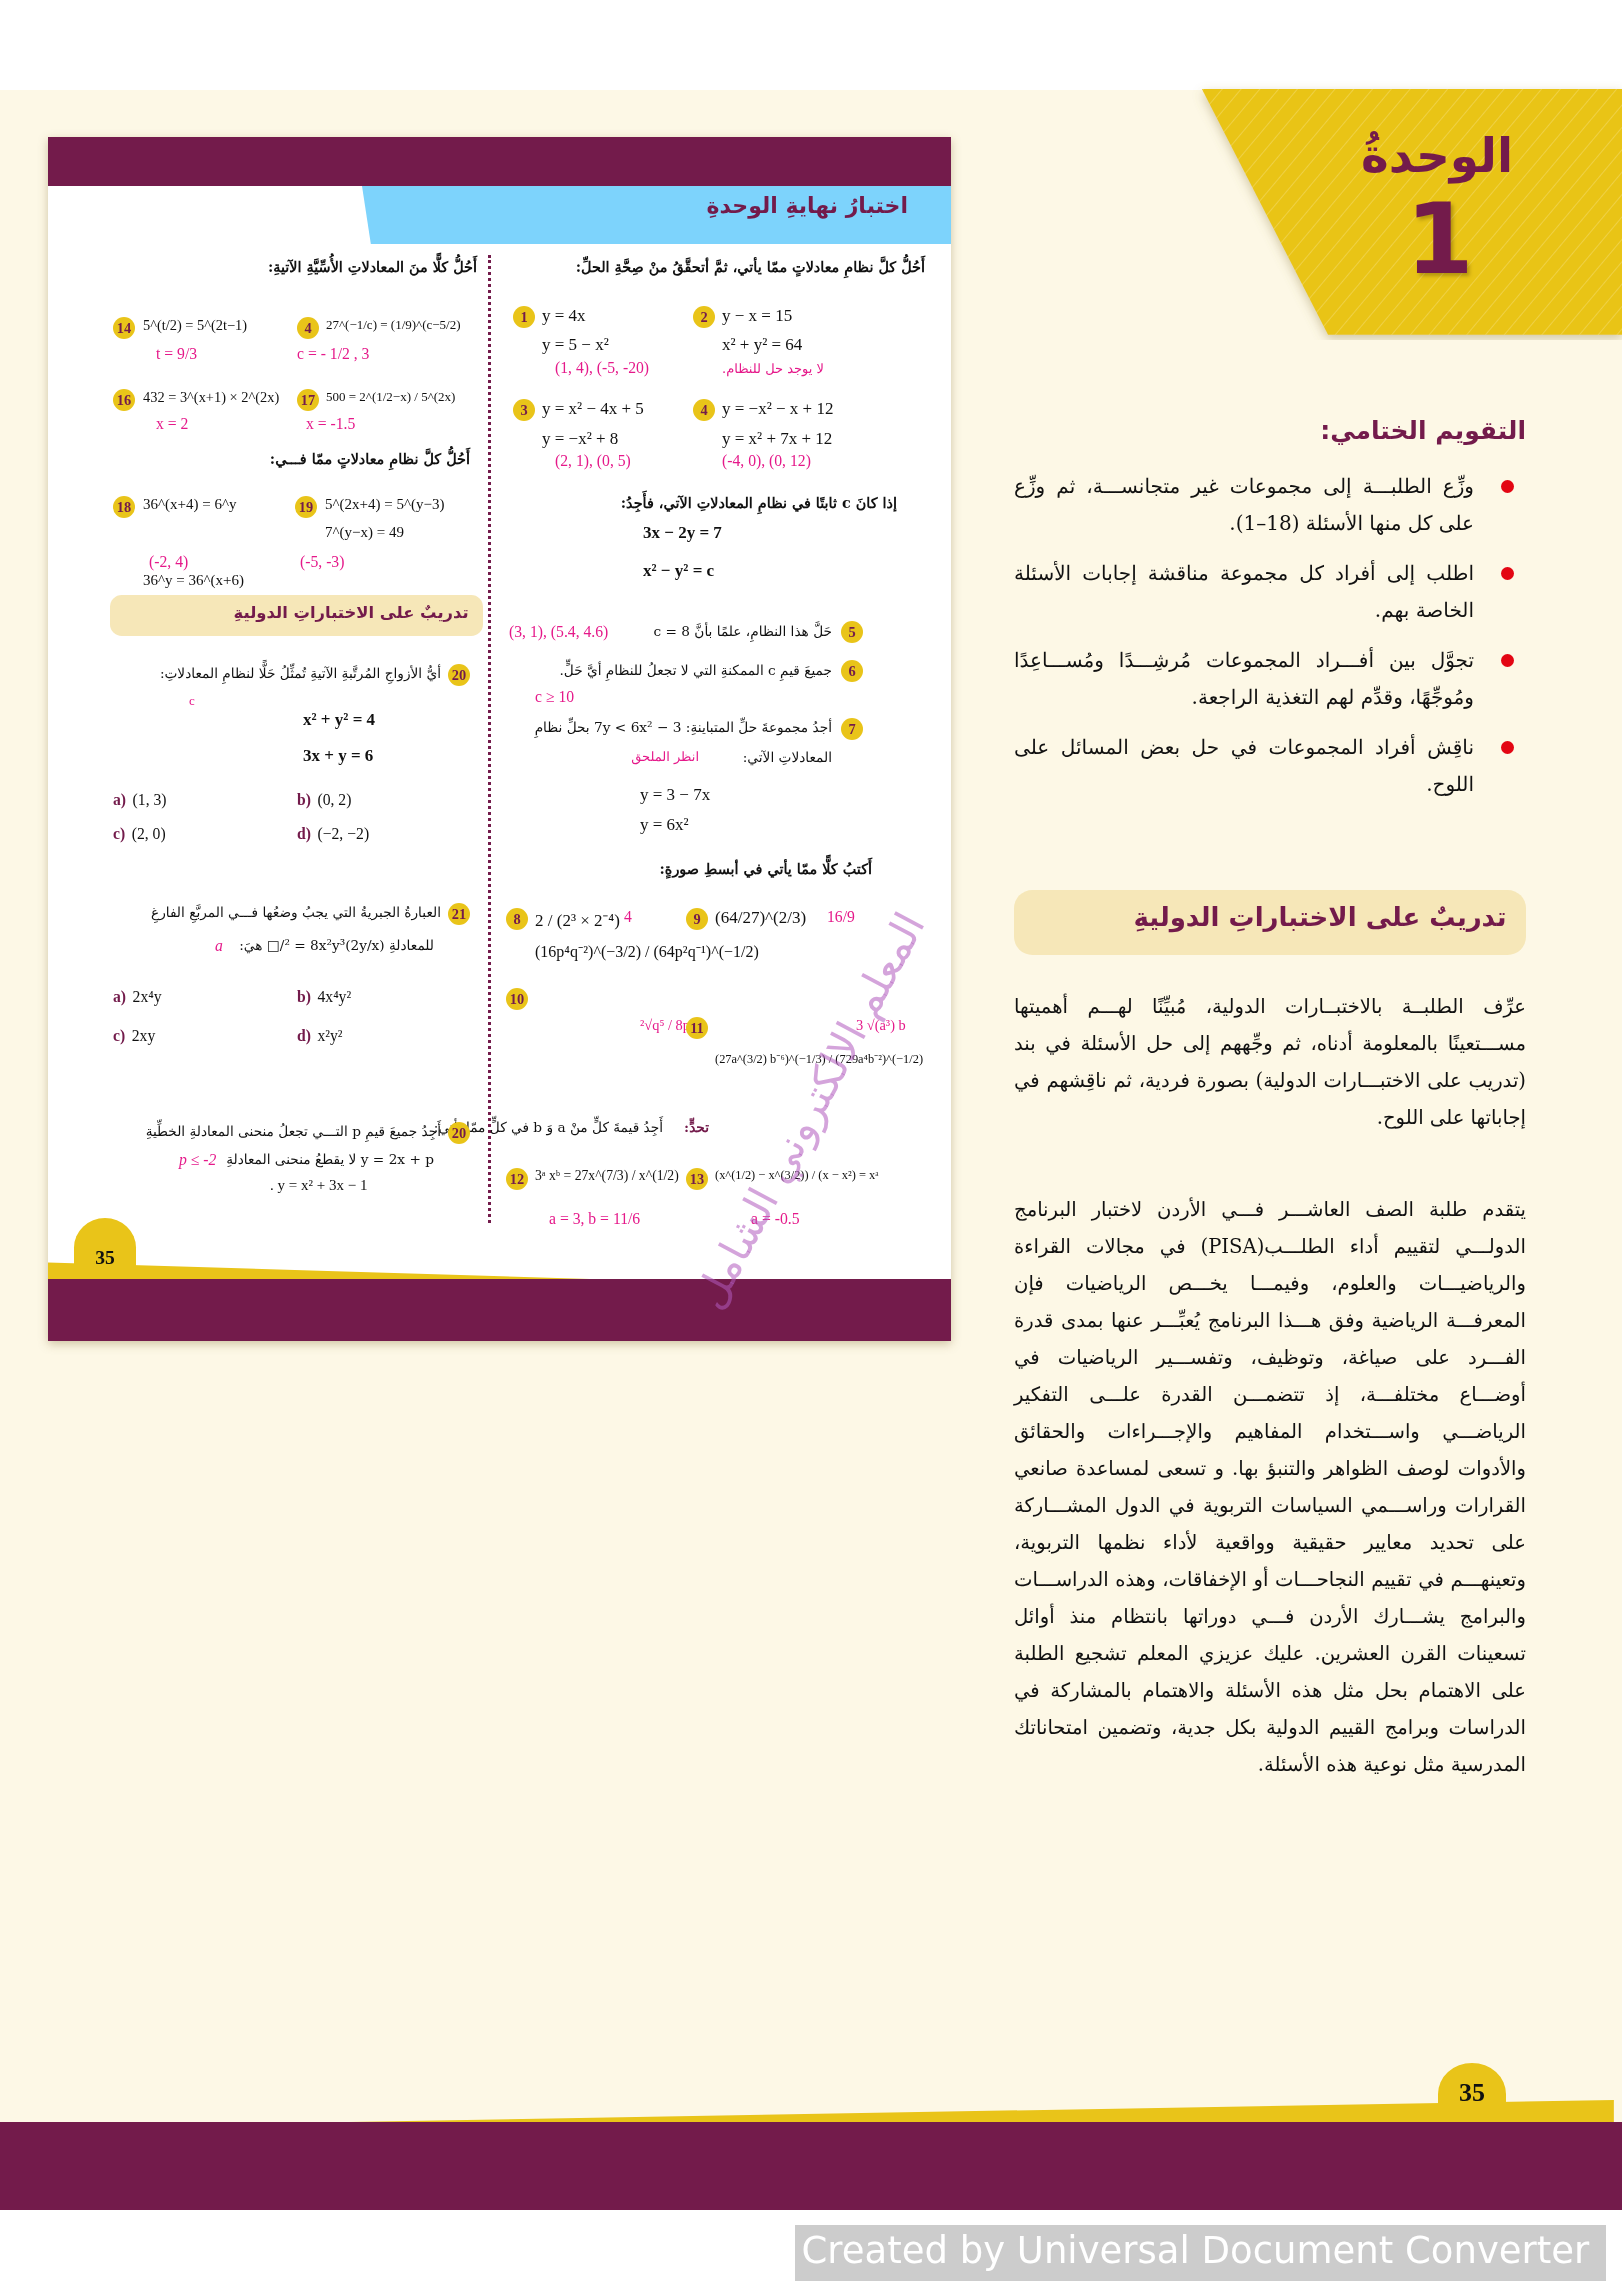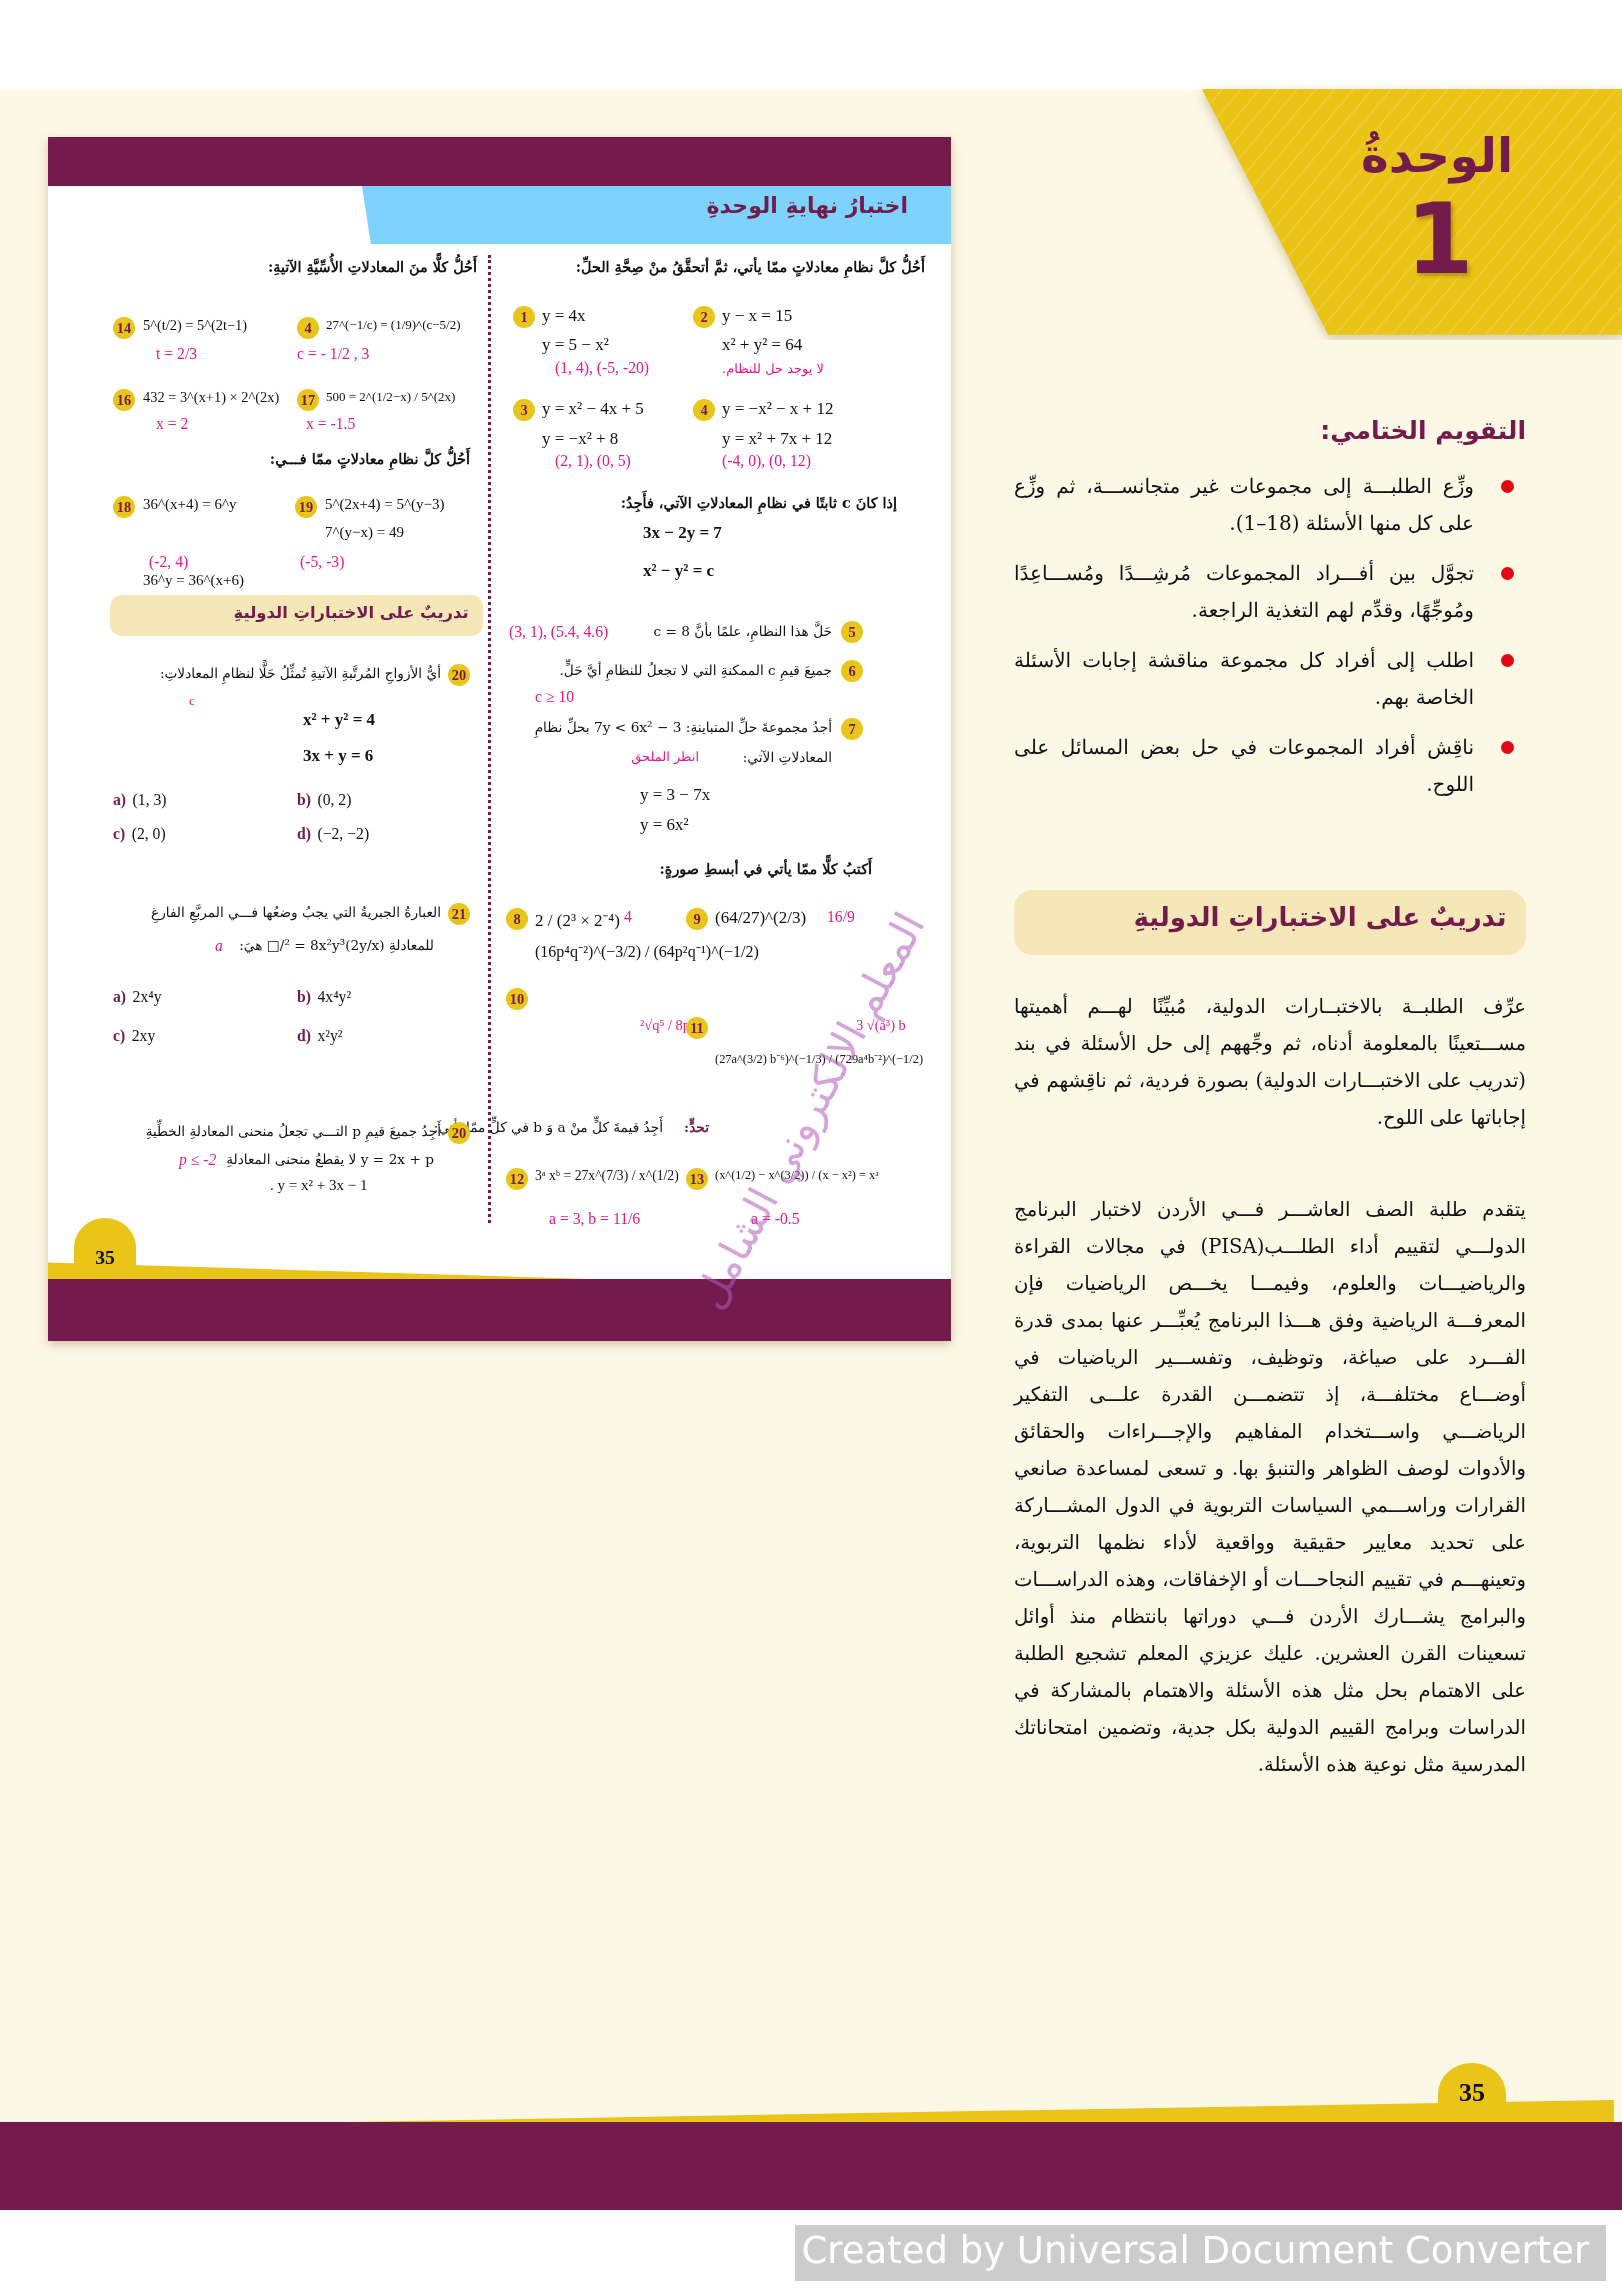--- a/index.html
+++ b/index.html
@@ -79,22 +79,22 @@
     <polygon points="1837,136 2480,136 2480,512 2030,512" fill="url(#stripes)" filter="url(#tabshadow)"></polygon>
   </svg>
   <div class="unit-word">الوحدةُ</div>
   <div class="unit-num">1</div>
 </div>
 
 <div class="right-col">
   <div class="eval-title">التقويم الختامي:</div>
   <ul class="eval-list">
     <li><span class="bullet"></span><span>وزِّع الطلبـــة إلى مجموعات غير متجانســـة، ثم وزِّع على كل منها الأسئلة (18–1).</span></li>
+    <li><span class="bullet"></span><span>اطلب إلى أفراد كل مجموعة مناقشة إجابات الأسئلة الخاصة بهم.</span></li>
     <li><span class="bullet"></span><span>تجوَّل بين أفـــراد المجموعات مُرشِـــدًا ومُســـاعِدًا ومُوجِّهًا، وقدِّم لهم التغذية الراجعة.</span></li>
-    <li><span class="bullet"></span><span>اطلب إلى أفراد كل مجموعة مناقشة إجابات الأسئلة الخاصة بهم.</span></li>
     <li><span class="bullet"></span><span>ناقِش أفراد المجموعات في حل بعض المسائل على اللوح.</span></li>
   </ul>
   <div class="intl-box">
     <span>تدريبٌ على الاختباراتِ الدوليةِ</span>
   </div>
   <p class="para p1">عرِّف الطلبــة بالاختبــارات الدولية، مُبيِّنًا لهـــم أهميتها مســـتعينًا بالمعلومة أدناه، ثم وجِّههم إلى حل الأسئلة في بند (تدريب على الاختبـــارات الدولية) بصورة فردية، ثم ناقِشهم في إجاباتها على اللوح.</p>
   <p class="para p2">يتقدم طلبة الصف العاشـــر فـــي الأردن لاختبار البرنامج الدولـــي لتقييم أداء الطلـــب(PISA) في مجالات القراءة والرياضيـــات والعلوم، وفيمـــا يخـــص الرياضيات فإن المعرفـــة الرياضية وفق هـــذا البرنامج يُعبِّـــر عنها بمدى قدرة الفـــرد على صياغة، وتوظيف، وتفســـير الرياضيات في أوضـــاع مختلفـــة، إذ تتضمـــن القدرة علـــى التفكير الرياضـــي واســـتخدام المفاهيم والإجـــراءات والحقائق والأدوات لوصف الظواهر والتنبؤ بها. و تسعى لمساعدة صانعي القرارات وراســـمي السياسات التربوية في الدول المشـــاركة على تحديد معايير حقيقية وواقعية لأداء نظمها التربوية، وتعينهـــم في تقييم النجاحـــات أو الإخفاقات، وهذه الدراســـات والبرامج يشـــارك الأردن فـــي دوراتها بانتظام منذ أوائل تسعينات القرن العشرين. عليك عزيزي المعلم تشجيع الطلبة على الاهتمام بحل مثل هذه الأسئلة والاهتمام بالمشاركة في الدراسات وبرامج القييم الدولية بكل جدية، وتضمين امتحاناتك المدرسية مثل نوعية هذه الأسئلة.</p>
 </div>
 
 <div class="book">
@@ -171,21 +171,21 @@
   <div class="ans" style="left:501px; top:1073px;">a = 3, b = 11/6</div>
 
   <div class="qnum" style="left:638px; top:1031px;">13</div>
   <div class="m" style="left:667px; top:1031px; font-size:12.4px;">(x^(1/2) − x^(3/2)) / (x − x²) = xᵃ</div>
   <div class="ans" style="left:703px; top:1073px;">a = -0.5</div>
 
   <div class="bh" style="right:474px; top:121px;">أَحُلُّ كلًّا منَ المعادلاتِ الأُسِّيَّةِ الآتيةِ:</div>
 
   <div class="qnum" style="left:65px; top:180px;">14</div>
   <div class="m" style="left:95px; top:180px; font-size:14.4px;">5^(t/2) = 5^(2t−1)</div>
-  <div class="ans" style="left:108px; top:208px;">t = 2/3</div>
+  <div class="ans" style="left:108px; top:208px;">t = 9/3</div>
 
   <div class="qnum" style="left:249px; top:180px;">4</div>
   <div class="m" style="left:278px; top:180px; font-size:13px;">27^(−1/c) = (1/9)^(c−5/2)</div>
   <div class="ans" style="left:249px; top:208px;">c = - 1/2 , 3</div>
 
   <div class="qnum" style="left:65px; top:252px;">16</div>
   <div class="m" style="left:95px; top:252px; font-size:14.4px;">432 = 3^(x+1) × 2^(2x)</div>
   <div class="ans" style="left:108px; top:278px;">x = 2</div>
 
   <div class="qnum" style="left:249px; top:252px;">17</div>

